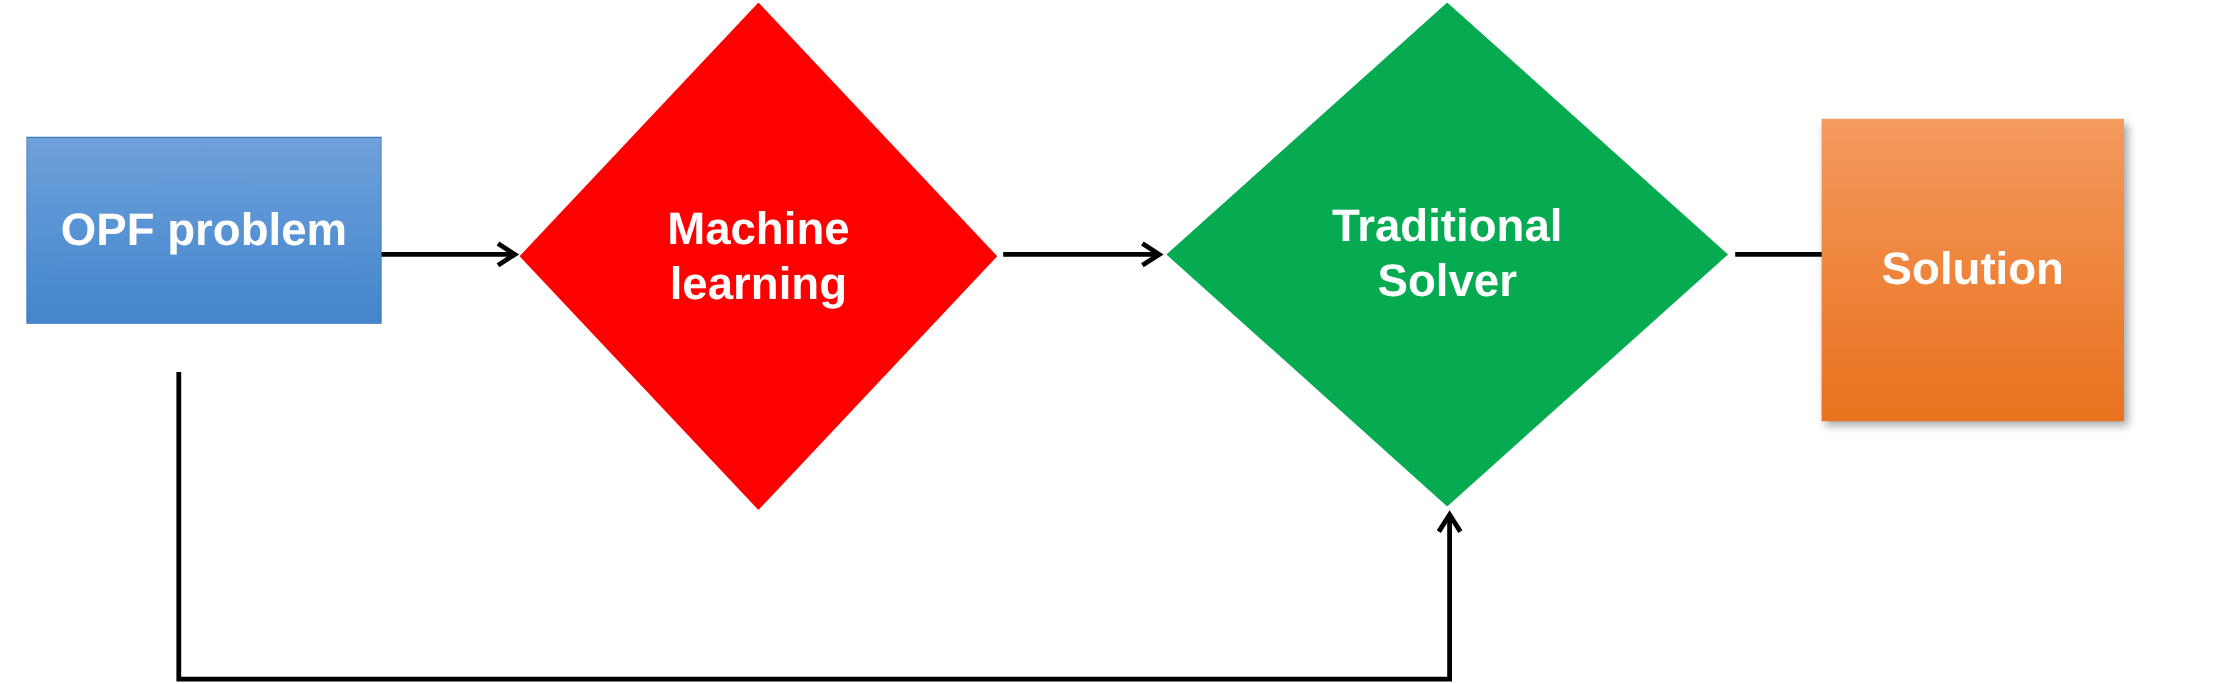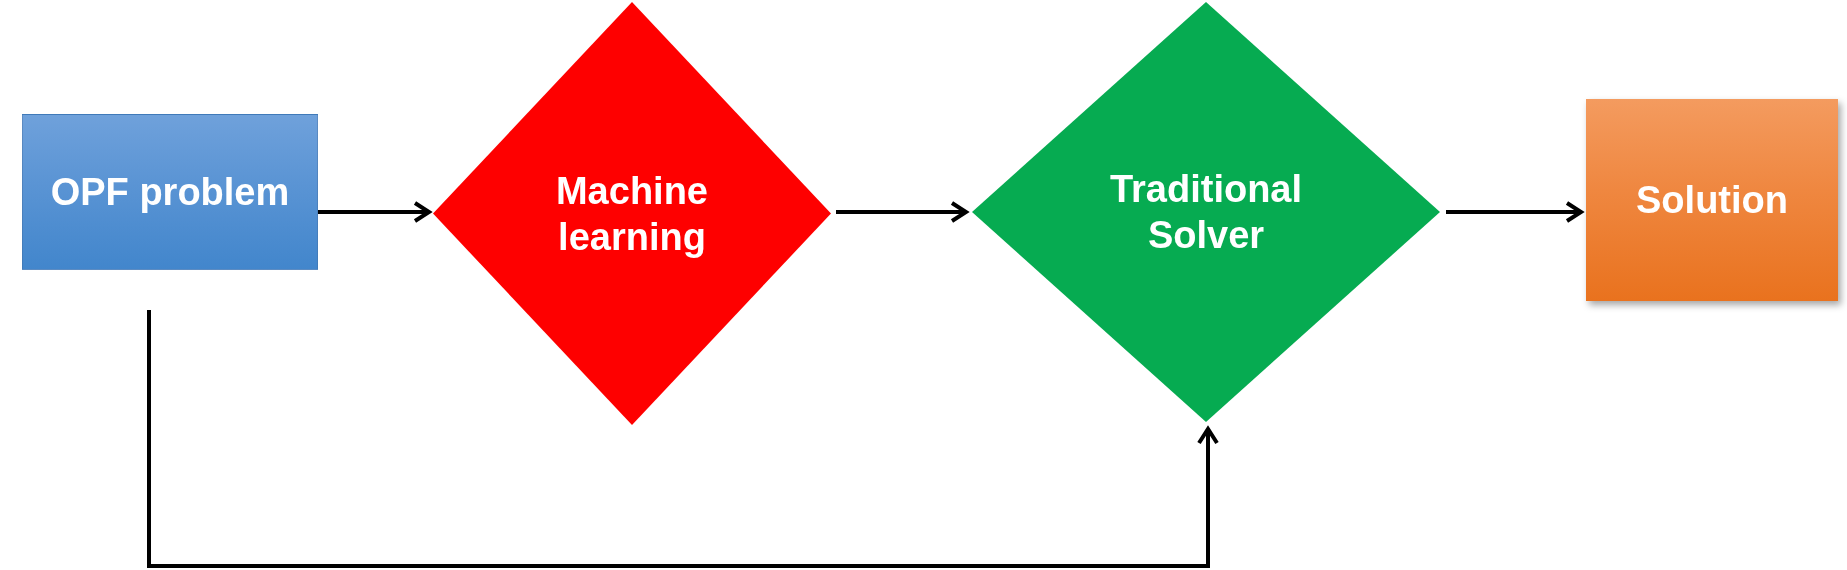--- a/index.html
+++ b/index.html
@@ -34,21 +34,21 @@
     left: 433px; top: 2px; width: 398px; height: 423px;
     background: #FE0000;
     clip-path: polygon(50% 0, 100% 50%, 50% 100%, 0 50%);
   }
   #node-solver {
     left: 972px; top: 2px; width: 468px; height: 420px;
     background: #06AB51;
     clip-path: polygon(50% 0, 100% 50%, 50% 100%, 0 50%);
   }
   #node-solution {
-    left: 1586px; top: 99px; width: 252px; height: 202px;
+    left: 1518px; top: 99px; width: 252px; height: 252px;
     background: linear-gradient(180deg, #F49B5F 0%, #EF8740 45%, #E9721E 100%);
     box-shadow: 3px 4px 7px rgba(0, 0, 0, 0.35);
   }
   #arrows {
     position: absolute;
     left: 0; top: 0;
     width: 1847px;
     height: 570px;
   }
 </style>

